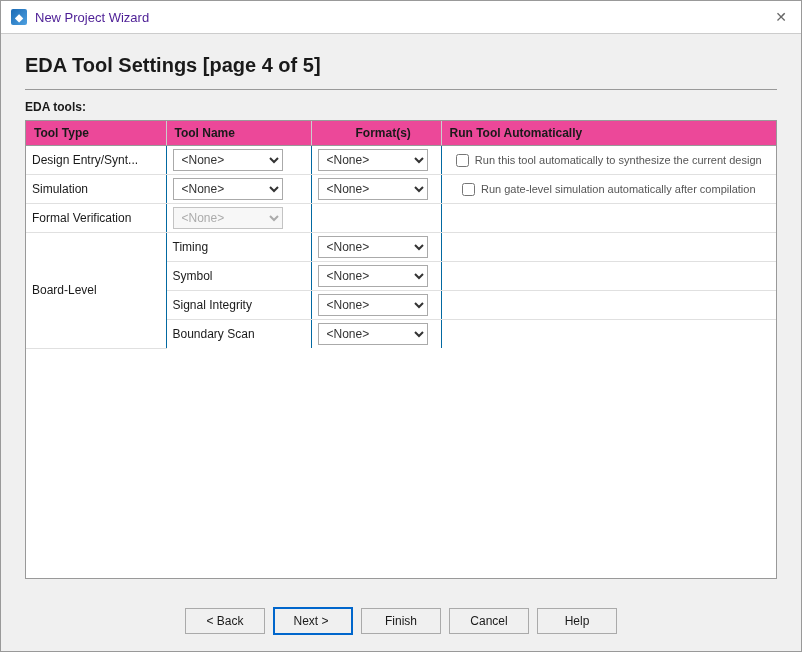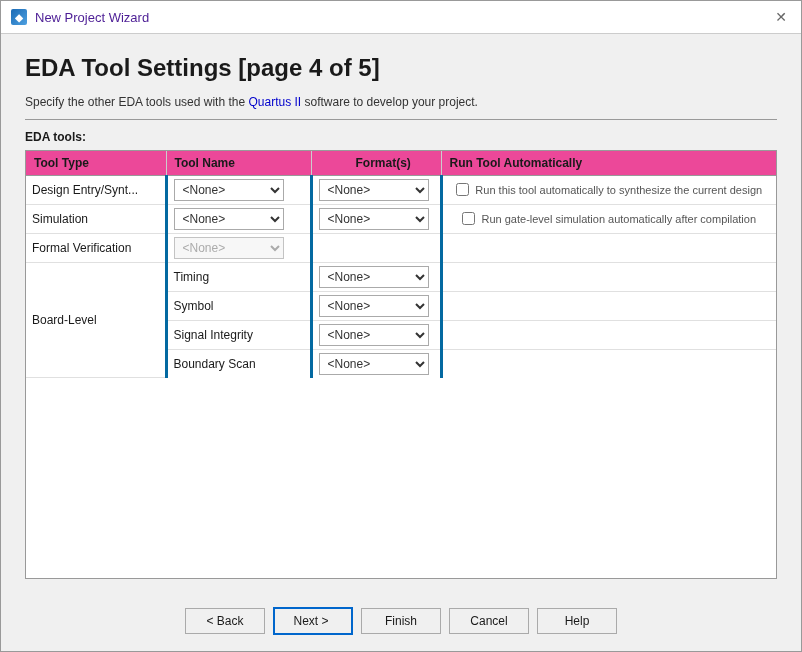--- a/index.html
+++ b/index.html
@@ -66,21 +66,21 @@
       background: none;
     }
     .content {
       flex: 1;
       padding: 20px 24px 16px 24px;
       display: flex;
       flex-direction: column;
       overflow: hidden;
     }
     .page-title {
-      font-size: 24px;
+      font-size: 20px;
       font-weight: bold;
       color: #1a1a1a;
       margin-bottom: 12px;
     }
     .description {
       font-size: 12px;
       color: #333;
       margin-bottom: 8px;
       line-height: 1.4;
     }
@@ -117,21 +117,21 @@
       text-align: left;
       border-right: 1px solid #ccc;
       border-bottom: 1px solid #999;
       font-weight: bold;
       color: #1a1a1a;
       font-size: 12px;
     }
     table th:last-child { border-right: none; }
     table td {
       padding: 3px 6px;
-      border-right: 3px solid #0369a1;
+      border-right: 1px solid #0369a1;
       border-bottom: 1px solid #e0e0e0;
       vertical-align: middle;
       color: #1a1a1a;
     }
     table td:last-child { border-right: none; }
     table tr:last-child td { border-bottom: none; }
     .col-tool-type { width: 140px; }
     .col-tool-name { width: 145px; }
     .col-format { width: 130px; padding-left: 44px; }
     .col-run { flex: 1; }
@@ -203,23 +203,20 @@
   <div class="title-bar">
     <div class="title-bar-left">
       <div class="title-bar-icon">◆</div>
       <span class="title-bar-text">New Project Wizard</span>
     </div>
     <button class="close-btn">✕</button>
   </div>
 
   <div class="content">
     <div class="page-title">EDA Tool Settings [page 4 of 5]</div>
-    <p class="description">
-      Specify the other EDA tools used with the <span>Quartus II</span> software to develop your project.
-    </p>
     <hr class="divider">
     <div class="section-label">EDA tools:</div>
 
     <div class="table-container">
       <table>
         <thead>
           <tr>
             <th class="col-tool-type">Tool Type</th>
             <th class="col-tool-name">Tool Name</th>
             <th class="col-format">Format(s)</th>

